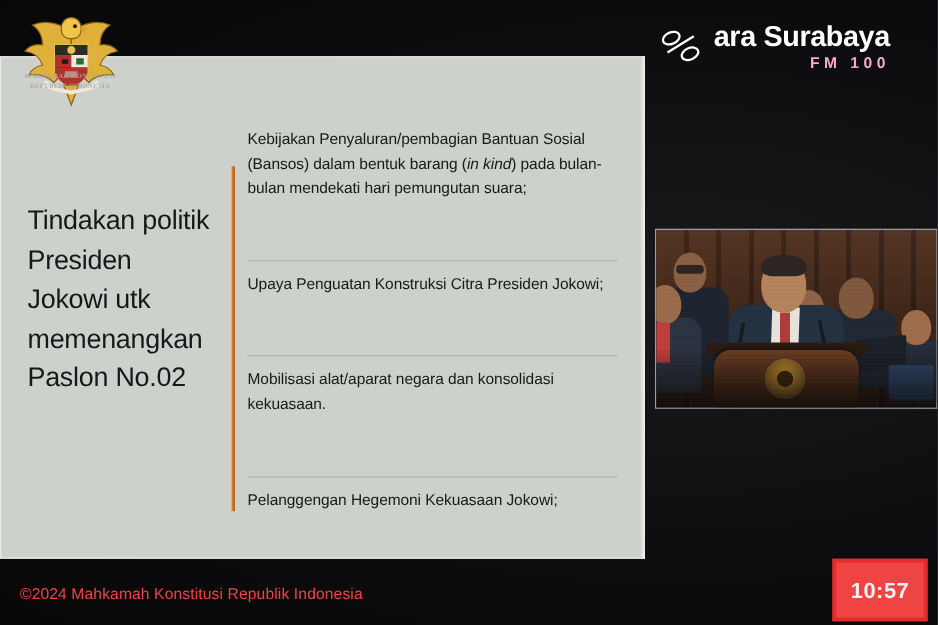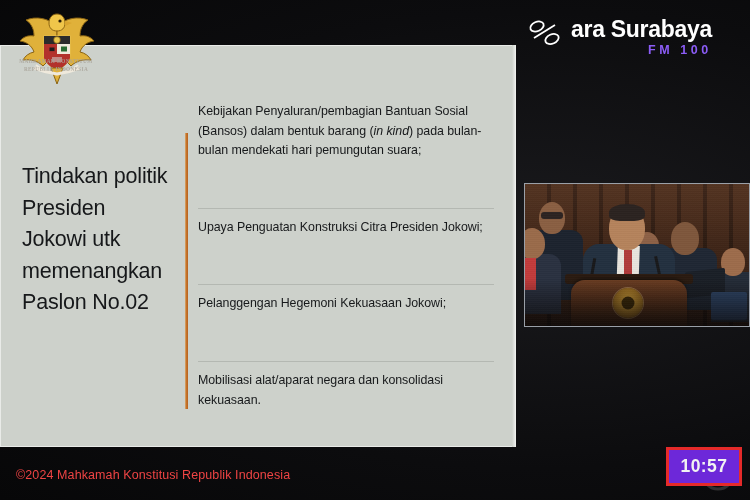--- a/index.html
+++ b/index.html
@@ -115,34 +115,35 @@
     margin-top: 35px;
   }
   .bullet i { font-style: italic; }
 
   
   .station-logo {
     position: absolute;
     left: 528px;
     top: 18px;
     display: flex;
+    align-items: center;
     gap: 9px;
     z-index: 5;
   }
   .logo-mark { width: 34px; height: 30px; flex: none; }
   .logo-text { line-height: 1; }
   .logo-name {
     color: #ffffff;
     font-size: 23px;
     font-weight: 700;
     letter-spacing: -0.3px;
     display: block;
   }
   .logo-sub {
-    color: #8b5cf6;
+    color: #f9a8d4;
     font-size: 12.5px;
     font-weight: 700;
     letter-spacing: 3.6px;
     display: block;
     text-align: right;
     margin-top: 3px;
   }
 
   
   #video-inset {
@@ -295,23 +296,23 @@
     font-size: 12.5px;
     letter-spacing: .1px;
   }
 
   
   #clock-badge {
     position: absolute;
     left: 666px;
     top: 447px;
     width: 76px;
-    height: 39px;
+    height: 50px;
     border: 3px solid #e52a2a;
-    background: #6d28d9;
+    background: #ef4444;
     display: flex;
     align-items: center;
     justify-content: center;
     box-sizing: border-box;
     z-index: 8;
   }
   #clock-badge span {
     color: #f2f2f2;
     font-size: 17.5px;
     font-weight: 700;
@@ -343,25 +344,25 @@
 
         <div class="bullet">
           <span>Kebijakan Penyaluran/pembagian Bantuan Sosial (Bansos) dalam bentuk barang (</span><i>in kind</i><span>) pada bulan-bulan mendekati hari pemungutan suara;</span>
         </div>
 
         <div class="bullet">
           <span>Upaya Penguatan Konstruksi Citra Presiden Jokowi;</span>
         </div>
 
         <div class="bullet">
+          <span>Mobilisasi alat/aparat negara dan konsolidasi kekuasaan.</span>
+        </div>
+
+        <div class="bullet">
           <span>Pelanggengan Hegemoni Kekuasaan Jokowi;</span>
-        </div>
-
-        <div class="bullet">
-          <span>Mobilisasi alat/aparat negara dan konsolidasi kekuasaan.</span>
         </div>
 
       </div>
     </div>
     <div class="divider-v"></div>
   </div>
 
   <div class="emblem-wrap">
     <svg viewBox="0 0 86 78" width="86" height="78" aria-hidden="true">
       <g>

